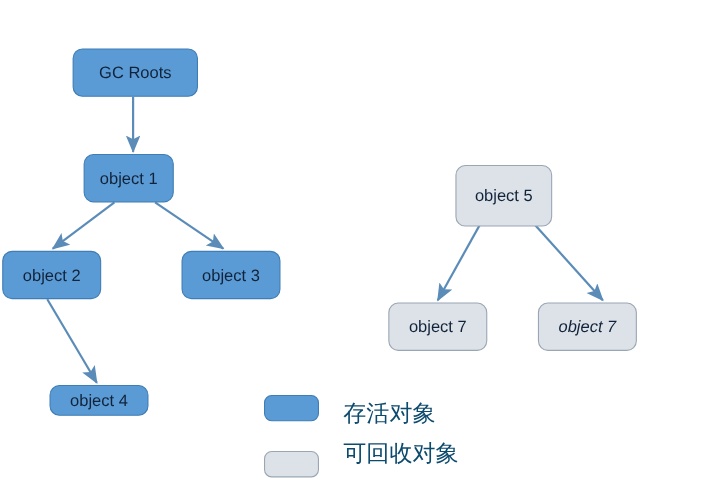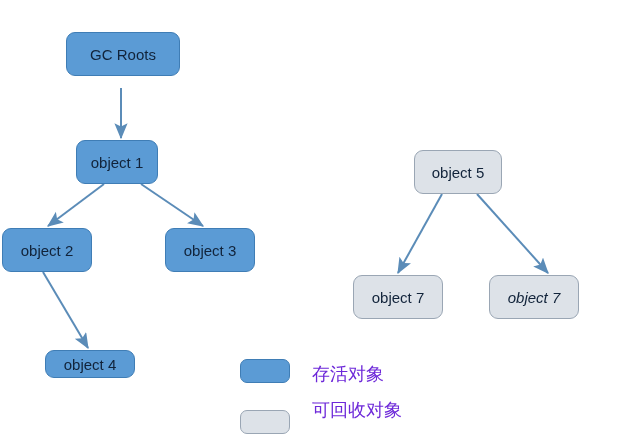--- a/index.html
+++ b/index.html
@@ -70,22 +70,22 @@
   .legend-swatch.live {
     background: #5b9bd5;
     border: 1px solid #3f7db5;
   }
   .legend-swatch.dead {
     background: #dde2e8;
     border: 1px solid #9aa6b4;
   }
   .legend-label {
     position: absolute;
-    font-size: 18px;
-    color: #6d28d9;
+    font-size: 21px;
+    color: #0c4a6e;
     font-family: Liberation Serif, serif;
     white-space: nowrap;
   }
 </style>
 </head>
 <body>
 
 <div id="canvas">
 
 
@@ -99,36 +99,36 @@
         <line x1="121" y1="88" x2="121" y2="138" stroke="#5b8cb8" stroke-width="2" marker-end="url(#arrowhead)"></line>
         <line x1="104" y1="184" x2="48" y2="226" stroke="#5b8cb8" stroke-width="2" marker-end="url(#arrowhead)"></line>
         <line x1="141" y1="184" x2="203" y2="226" stroke="#5b8cb8" stroke-width="2" marker-end="url(#arrowhead)"></line>
         <line x1="43" y1="272" x2="88" y2="348" stroke="#5b8cb8" stroke-width="2" marker-end="url(#arrowhead)"></line>
         <line x1="442" y1="194" x2="398" y2="273" stroke="#5b8cb8" stroke-width="2" marker-end="url(#arrowhead)"></line>
         <line x1="477" y1="194" x2="548" y2="273" stroke="#5b8cb8" stroke-width="2" marker-end="url(#arrowhead)"></line>
       </g>
   </svg>
 
   <div id="nodes-group">
-      <div class="node live" style="left: 66px; top: 32px; width: 114px; height: 44px;">
+      <div class="node live" style="left: 66px; top: 44px; width: 114px; height: 44px;">
         <span>GC Roots</span>
       </div>
       <div class="node live" style="left: 76px; top: 140px; width: 82px; height: 44px; justify-content: center;">
         <span>object 1</span>
       </div>
       <div class="node live" style="left: 2px; top: 228px; width: 90px; height: 44px; align-items: center;">
         <span>object 2</span>
       </div>
       <div class="node live" style="left: 165px; top: 228px; width: 90px; height: 44px;">
         <span>object 3</span>
       </div>
       <div class="node live" style="left: 45px; top: 350px; width: 90px; height: 28px;">
         <span>object 4</span>
       </div>
-      <div class="node dead" style="left: 414px; top: 150px; width: 88px; height: 44px;">
+      <div class="node dead" style="left: 414px; top: 150px; width: 88px; height: 56px;">
         <span>object 5</span>
       </div>
       <div class="node dead" style="left: 353px; top: 275px; width: 90px; height: 44px;">
         <span>object 7</span>
       </div>
       <div class="node dead" style="left: 489px; top: 275px; width: 90px; height: 44px; font-style: italic;">
         <span>object 7</span>
       </div>
     </div>
 

